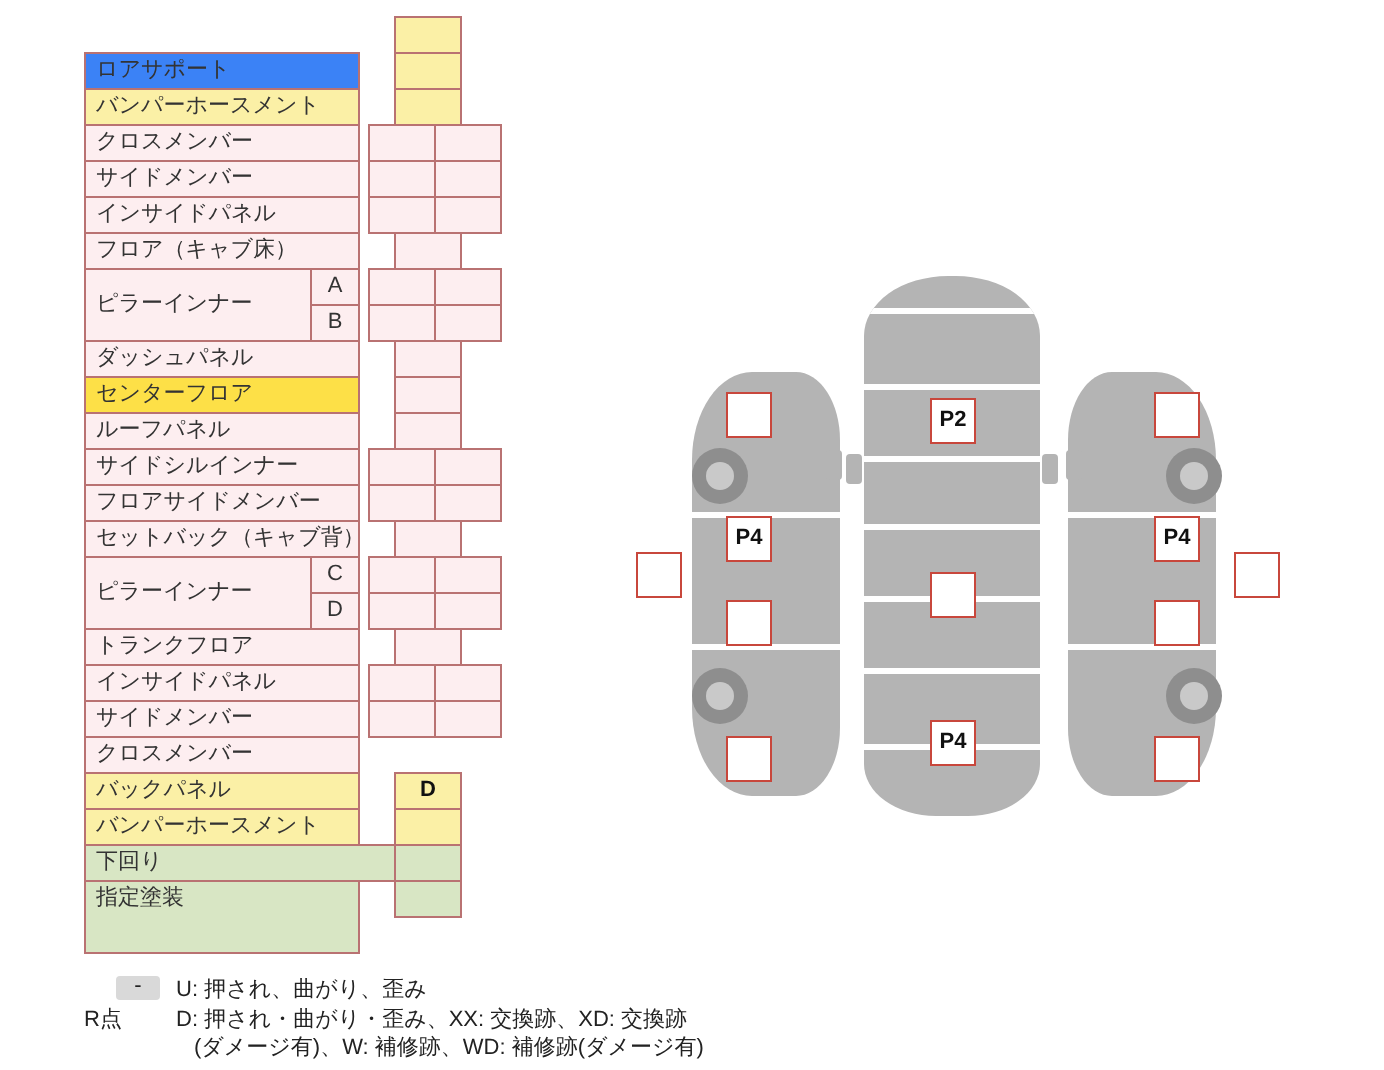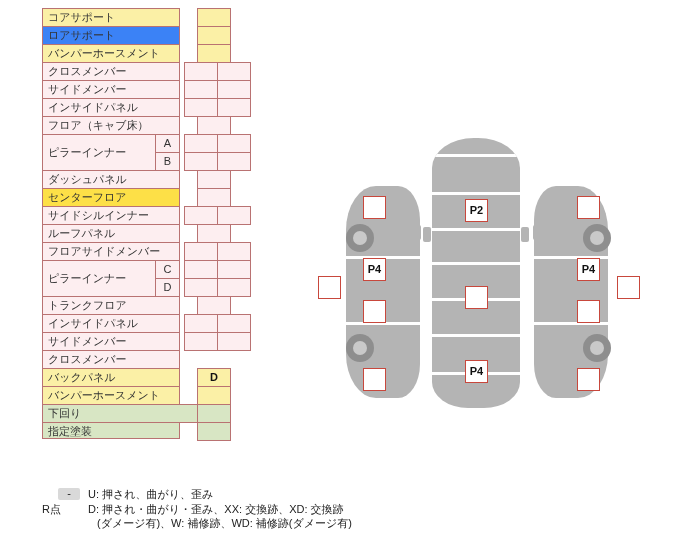--- a/index.html
+++ b/index.html
@@ -44,21 +44,20 @@
   .lg-u{position:absolute;left:88px;top:1px;white-space:nowrap}
   .lg-r{position:absolute;left:42px;top:16px;white-space:nowrap}
   .lg-d1{position:absolute;left:88px;top:16px;white-space:nowrap}
   .lg-d2{position:absolute;left:97px;top:30px;white-space:nowrap}
 </style>
 </head>
 <body>
 
 <div id="skeleton-table">
     <div class="trow" style="height: 19px;">
-      <div class="cell label" style="width: 138px; height: 19px; line-height: 17px; background: rgb(251, 240, 166);">コアサポート</div>
       <div class="cell val" style="left: 155px; top: 0px; background: rgb(251, 240, 166);"></div>
     </div>
     <div class="trow" style="height: 19px;">
       <div class="cell label" style="width: 138px; height: 19px; line-height: 17px; background: #3b82f6;">ロアサポート</div>
       <div class="cell val" style="left: 155px; top: 0px; background: rgb(251, 240, 166);"></div>
     </div>
     <div class="trow" style="height: 19px;">
       <div class="cell label" style="width: 138px; height: 19px; line-height: 17px; background: rgb(251, 240, 166);">バンパーホースメント</div>
       <div class="cell val" style="left: 155px; top: 0px; background: rgb(251, 240, 166);"></div>
     </div>
@@ -92,32 +91,36 @@
     </div>
     <div class="trow" style="height: 19px;">
       <div class="cell label" style="width: 138px; height: 19px; line-height: 17px; background: rgb(253, 238, 240);">ダッシュパネル</div>
       <div class="cell val" style="left: 155px; top: 0px; background: rgb(253, 238, 240);"></div>
     </div>
     <div class="trow" style="height: 19px;">
       <div class="cell label" style="width: 138px; height: 19px; line-height: 17px; background: #fde047;">センターフロア</div>
       <div class="cell val" style="left: 155px; top: 0px; background: rgb(253, 238, 240);"></div>
     </div>
     <div class="trow" style="height: 19px;">
+      <div class="cell label" style="width: 138px; height: 19px; line-height: 17px; background: rgb(253, 238, 240);">ルーフパネル</div>
+      <div class="cell val" style="left: 155px; top: 0px; background: rgb(253, 238, 240);"></div>
+    </div>
+    <div class="trow" style="height: 19px;">
       <div class="cell label" style="width: 138px; height: 19px; line-height: 17px; background: rgb(253, 238, 240);">サイドシルインナー</div>
       <div class="cell val" style="left: 142px; top: 0px; background: rgb(253, 238, 240);"></div>
       <div class="cell val" style="left: 175px; top: 0px; background: rgb(253, 238, 240);"></div>
     </div>
     <div class="trow" style="height: 19px;">
-      <div class="cell label" style="width: 138px; height: 19px; line-height: 17px; background: rgb(253, 238, 240);">ルーフパネル</div>
-      <div class="cell val" style="left: 155px; top: 0px; background: rgb(253, 238, 240);"></div>
-    </div>
-    <div class="trow" style="height: 19px;">
       <div class="cell label" style="width: 138px; height: 19px; line-height: 17px; background: rgb(253, 238, 240);">フロアサイドメンバー</div>
       <div class="cell val" style="left: 142px; top: 0px; background: rgb(253, 238, 240);"></div>
       <div class="cell val" style="left: 175px; top: 0px; background: rgb(253, 238, 240);"></div>
+    </div>
+    <div class="trow" style="height: 19px;">
+      <div class="cell label" style="width: 138px; height: 19px; line-height: 17px; background: rgb(253, 238, 240);">セットバック（キャブ背）</div>
+      <div class="cell val" style="left: 155px; top: 0px; background: rgb(253, 238, 240);"></div>
     </div>
     <div class="trow" style="height: 37px;">
       <div class="cell label" style="width: 114px; height: 37px; line-height: 35px; background: rgb(253, 238, 240);">ピラーインナー</div>
       <div class="cell sub" style="left: 113px; top: 0px; background: rgb(253, 238, 240);">C</div>
       <div class="cell sub" style="left: 113px; top: 18px; background: rgb(253, 238, 240);">D</div>
       <div class="cell val" style="left: 142px; top: 0px; background: rgb(253, 238, 240);"></div>
       <div class="cell val" style="left: 175px; top: 0px; background: rgb(253, 238, 240);"></div>
       <div class="cell val" style="left: 142px; top: 18px; background: rgb(253, 238, 240);"></div>
       <div class="cell val" style="left: 175px; top: 18px; background: rgb(253, 238, 240);"></div>
     </div>
@@ -144,21 +147,21 @@
     </div>
     <div class="trow" style="height: 19px;">
       <div class="cell label" style="width: 138px; height: 19px; line-height: 17px; background: rgb(251, 240, 166);">バンパーホースメント</div>
       <div class="cell val" style="left: 155px; top: 0px; background: rgb(251, 240, 166);"></div>
     </div>
     <div class="trow" style="height: 19px;">
       <div class="cell label" style="width: 162px; height: 19px; line-height: 17px; background: rgb(216, 230, 196);">下回り</div>
       <div class="cell val" style="left: 155px; top: 0px; background: rgb(216, 230, 196);"></div>
     </div>
     <div class="trow" style="height: 19px;">
-      <div class="cell label" style="width: 138px; height: 17px; line-height: 17px; background: rgb(216, 230, 196);">指定塗装</div>
+      <div class="cell label" style="width: 138px; height: 37px; line-height: 17px; background: rgb(216, 230, 196);">指定塗装</div>
       <div class="cell val" style="left: 155px; top: 0px; background: rgb(216, 230, 196);"></div>
     </div>
   </div>
 
 <div id="car-diagram">
 
   <div class="car-body car-top">
     <div class="hline" style="top:16px"></div>
     <div class="hline" style="top:54px"></div>
     <div class="hline" style="top:90px"></div>

